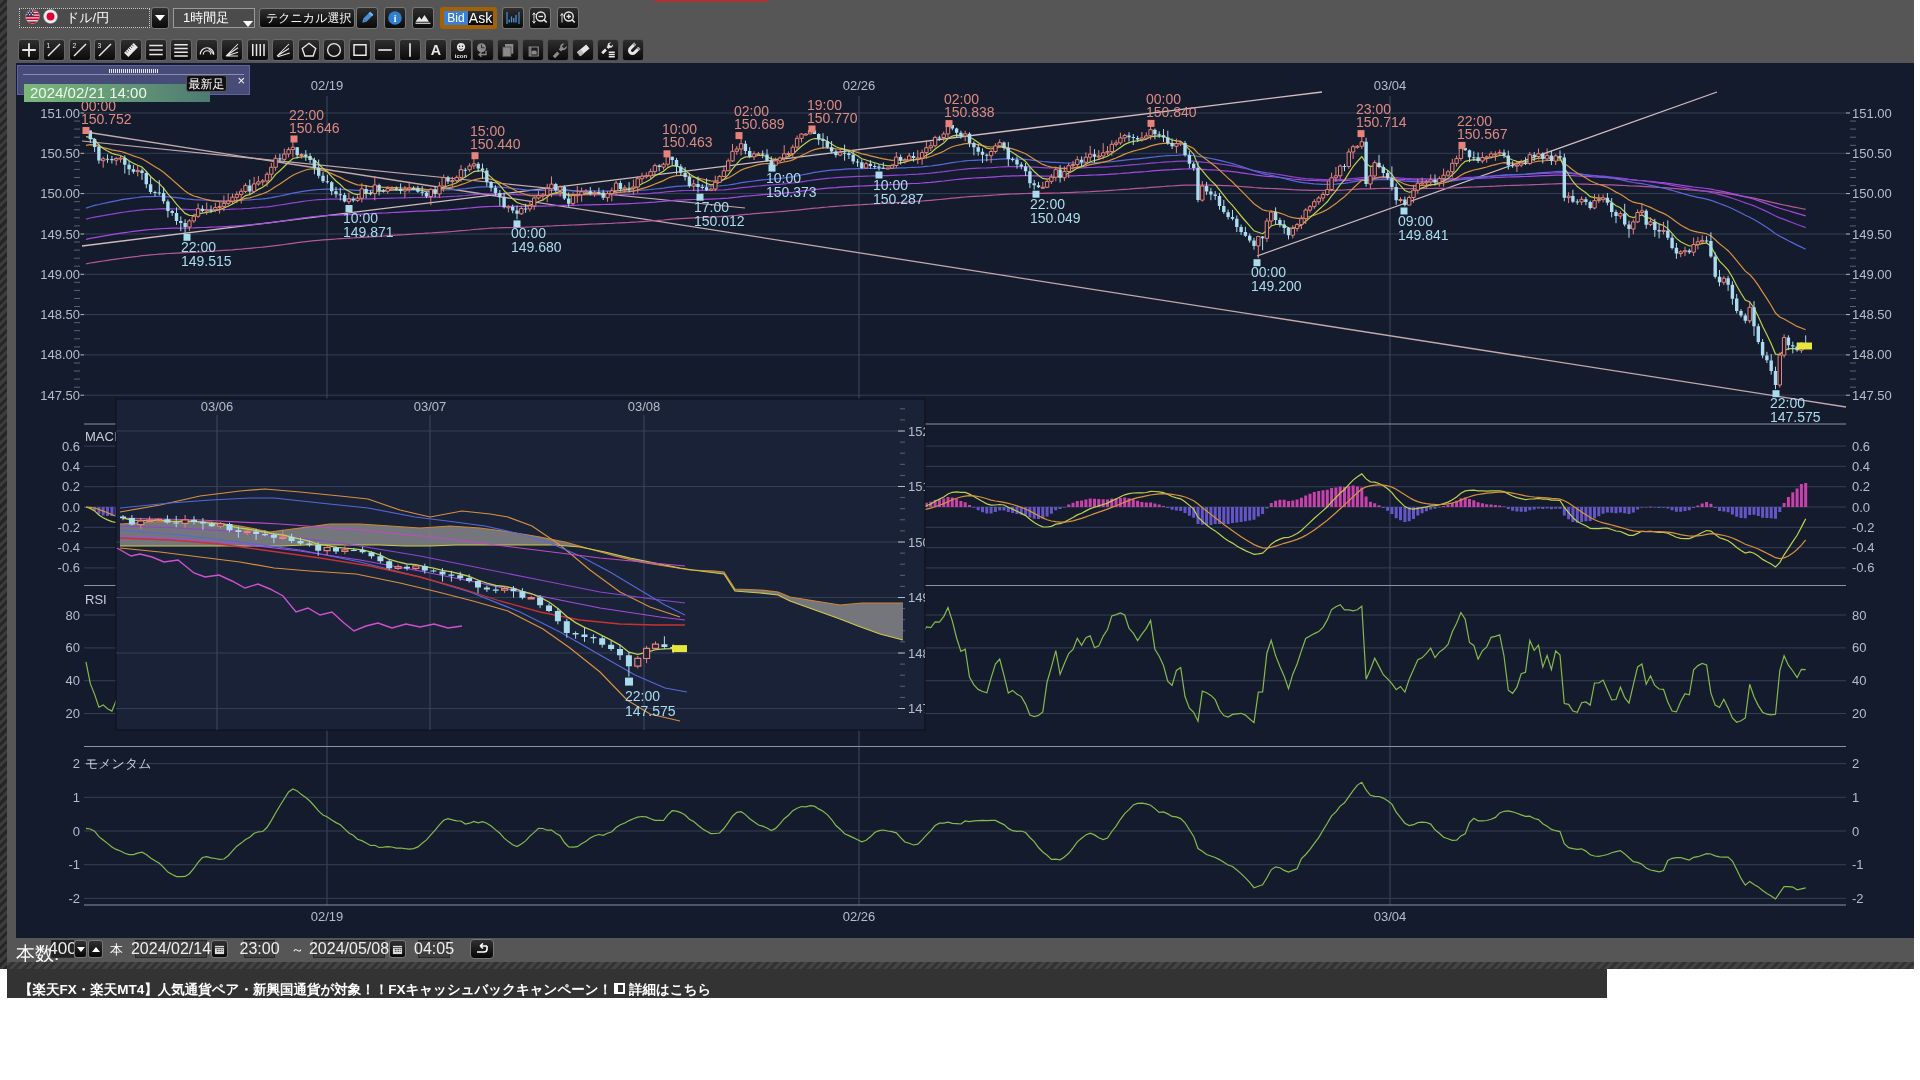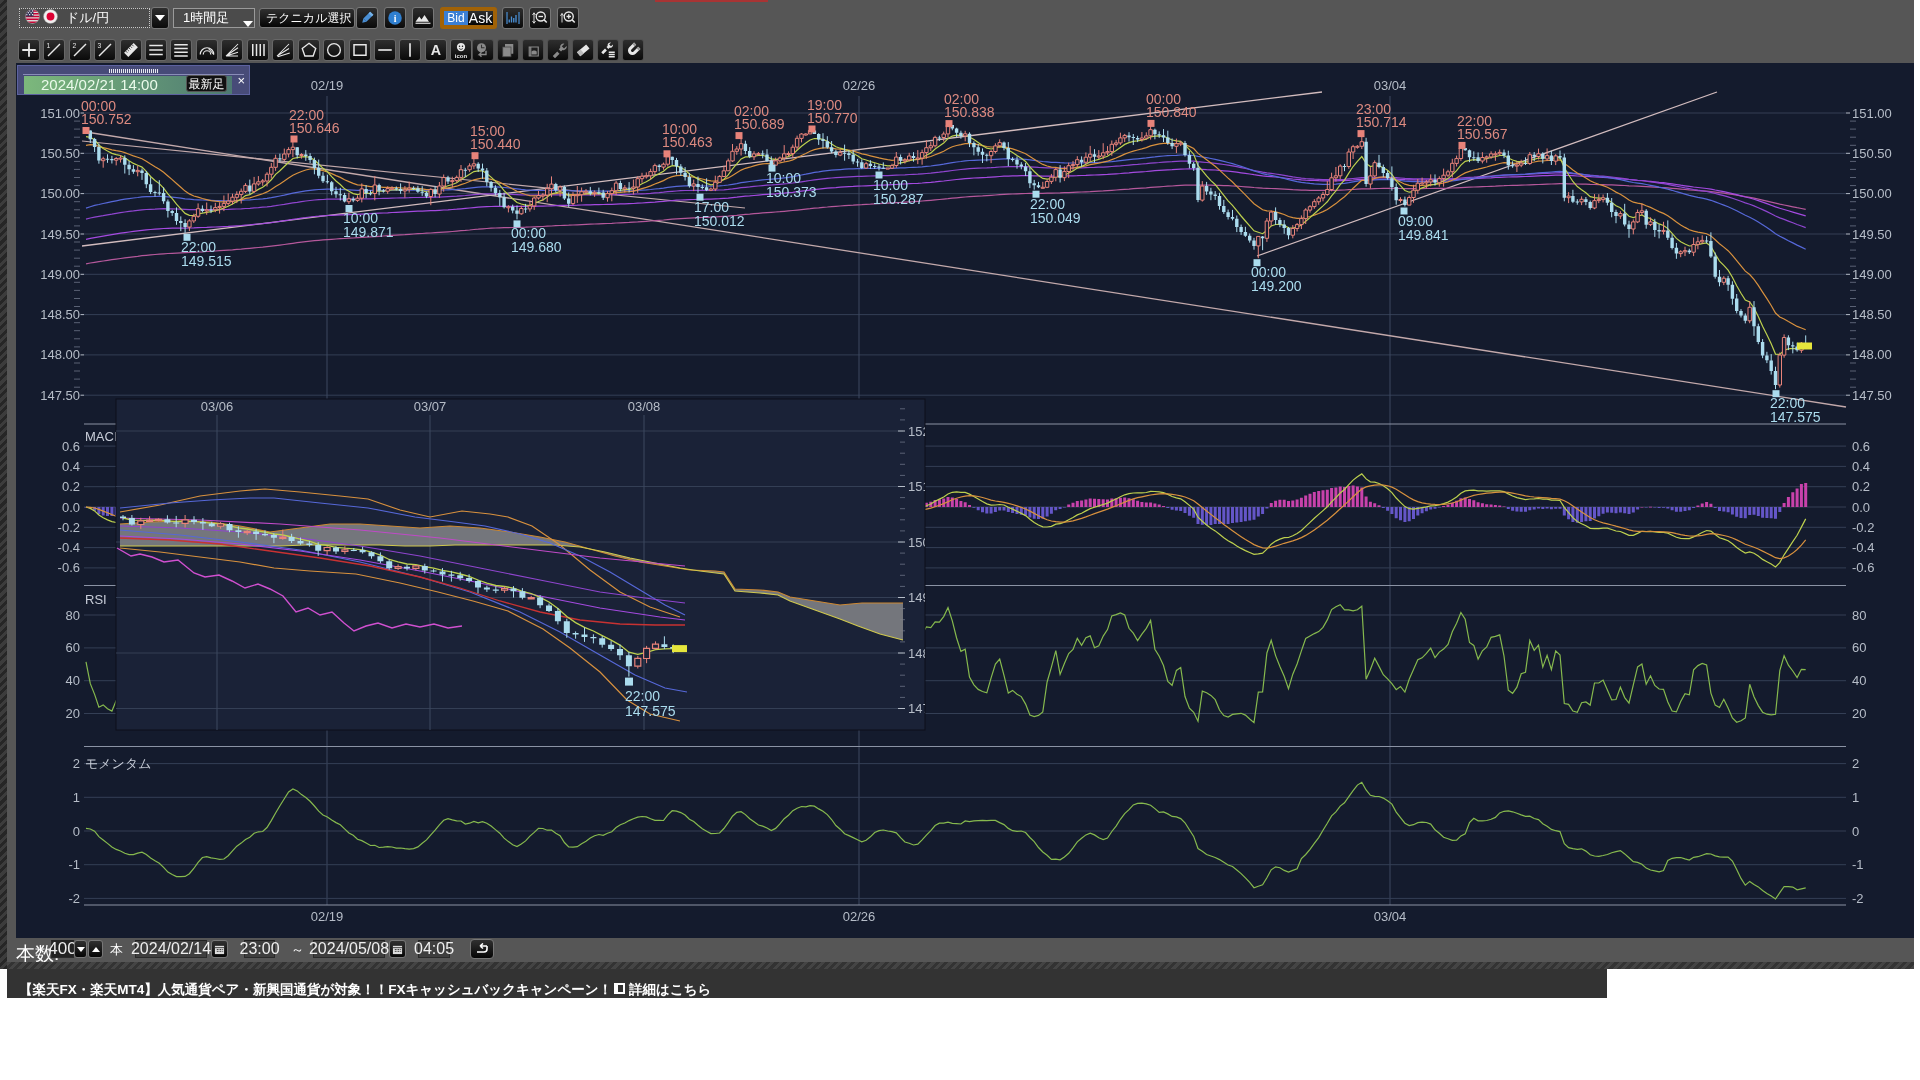--- a/index.html
+++ b/index.html
@@ -566,21 +566,21 @@
       <g transform="rotate(45 12 12)">
         <path d="M6 13a6 6 0 0 0 12 0V4h-4v9a2 2 0 0 1-4 0V4H6z" fill="#e8e8e8"></path>
         <path d="M6 4h4v3H6zM14 4h4v3h-4z" fill="#999"></path>
       </g>
     </svg>
   </div>
 
 <div style="position:absolute;left:17px;top:65px;width:233px;height:30px;background:#474b78;border:1px solid #5d62a0">
   <div style="position:absolute;left:91px;top:3px;width:50px;height:4px;background:repeating-linear-gradient(90deg,#e8e8f0 0 1px,transparent 1px 2px)"></div>
   <div style="position:absolute;left:5px;top:8px;right:5px;border-top:1px solid #8a8db8"></div>
-  <div style="position:absolute;left:6px;top:10px;width:208px;height:18px;background:linear-gradient(90deg,#7cb87c,#4e7a72);color:#eafaea;font-size:15px;line-height:18px;padding-left:17px">2024/02/21 14:00</div>
+  <div style="position:absolute;left:6px;top:18px;width:186px;height:18px;background:linear-gradient(90deg,#7cb87c,#4e7a72);color:#eafaea;font-size:15px;line-height:18px;padding-left:6px">2024/02/21 14:00</div>
   <div style="position:absolute;left:168px;top:9px;width:41px;height:17px;background:#111;border:1px solid #555;border-radius:3px;color:#fff;font-size:12px;text-align:center;line-height:16px">最新足</div>
   <div style="position:absolute;right:4px;top:7px;color:#fff;font-size:13px">×</div>
 </div>
 
 <div style="position:absolute;left:7px;top:938px;width:1907px;height:24px;background:#565656"></div>
 <div style="position:absolute;left:16px;top:941px;color:#fff;font-size:19px">本数:</div>
 <div class="ctl" style="left:51px;top:940px;width:23px;height:18px;background:#222;font-size:17px">400</div>
 <div class="cbtn" style="left:74px;top:940px;width:13px;height:18px">
     <svg width="8" height="5" viewBox="0 0 10 6">
       <path d="M0 0h10L5 6z" fill="#fff"></path>

